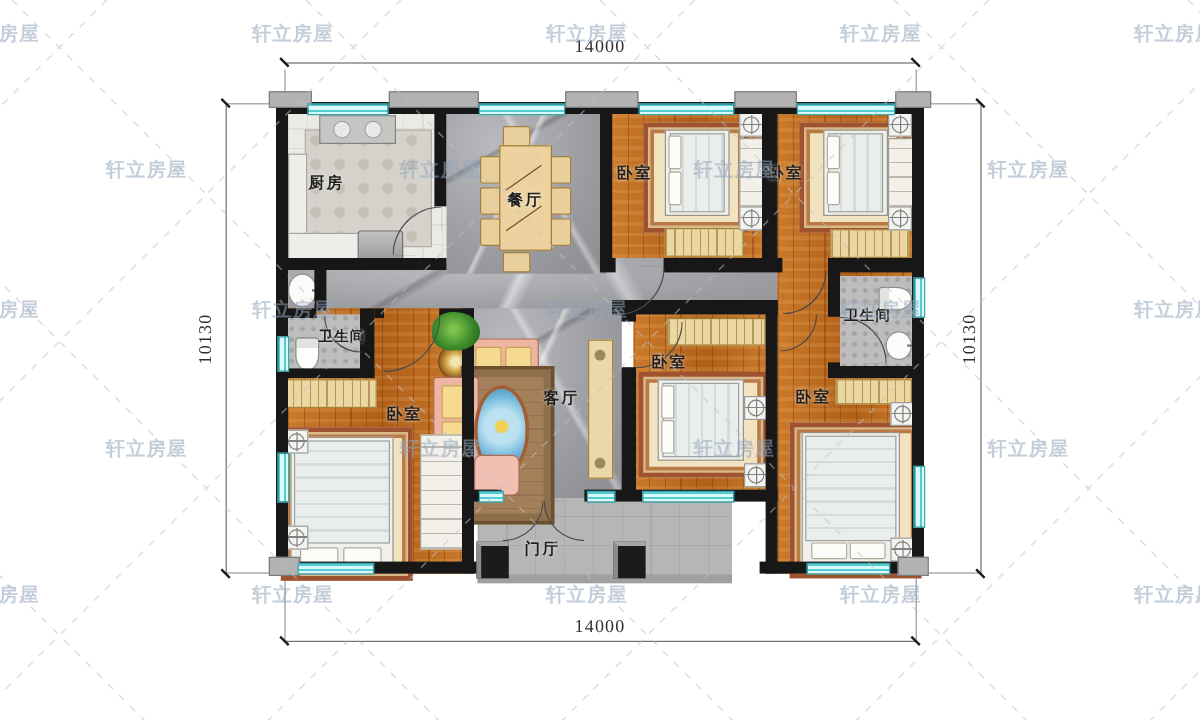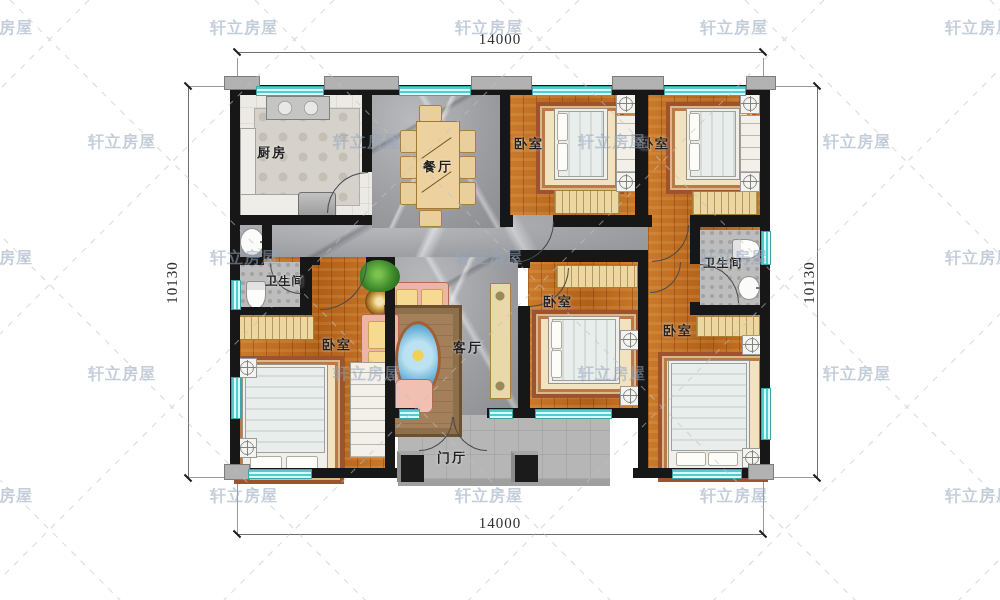--- a/index.html
+++ b/index.html
@@ -298,21 +298,21 @@
   <div class="aTL" style="left:650px;top:262px;width:30px;height:30px;"></div>
   <div class="aTL" style="left:419px;top:417px;width:33px;height:33px;"></div>
   <div class="aTR" style="left:453px;top:417px;width:33px;height:33px;"></div>
 
   <div class="rlabel" style="left:272px;top:153px;">厨房</div>
   <div class="rlabel" style="left:438px;top:167px;">餐厅</div>
   <div class="rlabel" style="left:529px;top:144px;">卧室</div>
   <div class="rlabel" style="left:655px;top:144px;">卧室</div>
   <div class="rlabel small" style="left:285px;top:281px;">卫生间</div>
   <div class="rlabel" style="left:337px;top:345px;">卧室</div>
-  <div class="rlabel" style="left:468px;top:348px;">客厅</div>
+  <div class="rlabel" style="left:468px;top:332px;">客厅</div>
   <div class="rlabel" style="left:558px;top:302px;">卧室</div>
   <div class="rlabel small" style="left:723px;top:263px;">卫生间</div>
   <div class="rlabel" style="left:678px;top:331px;">卧室</div>
   <div class="rlabel" style="left:452px;top:458px;">门厅</div>
 
   <svg id="wm-lines" width="1000" height="600">
       <line x1="-970" y1="0" x2="-350" y2="620" stroke="#c2c2c2" stroke-width="1.2" stroke-dasharray="6 7"></line>
       <line x1="-646" y1="0" x2="-1266" y2="620" stroke="#c2c2c2" stroke-width="1.2" stroke-dasharray="6 7"></line>
       <line x1="-725" y1="0" x2="-105" y2="620" stroke="#c2c2c2" stroke-width="1.2" stroke-dasharray="6 7"></line>
       <line x1="-401" y1="0" x2="-1021" y2="620" stroke="#c2c2c2" stroke-width="1.2" stroke-dasharray="6 7"></line>

